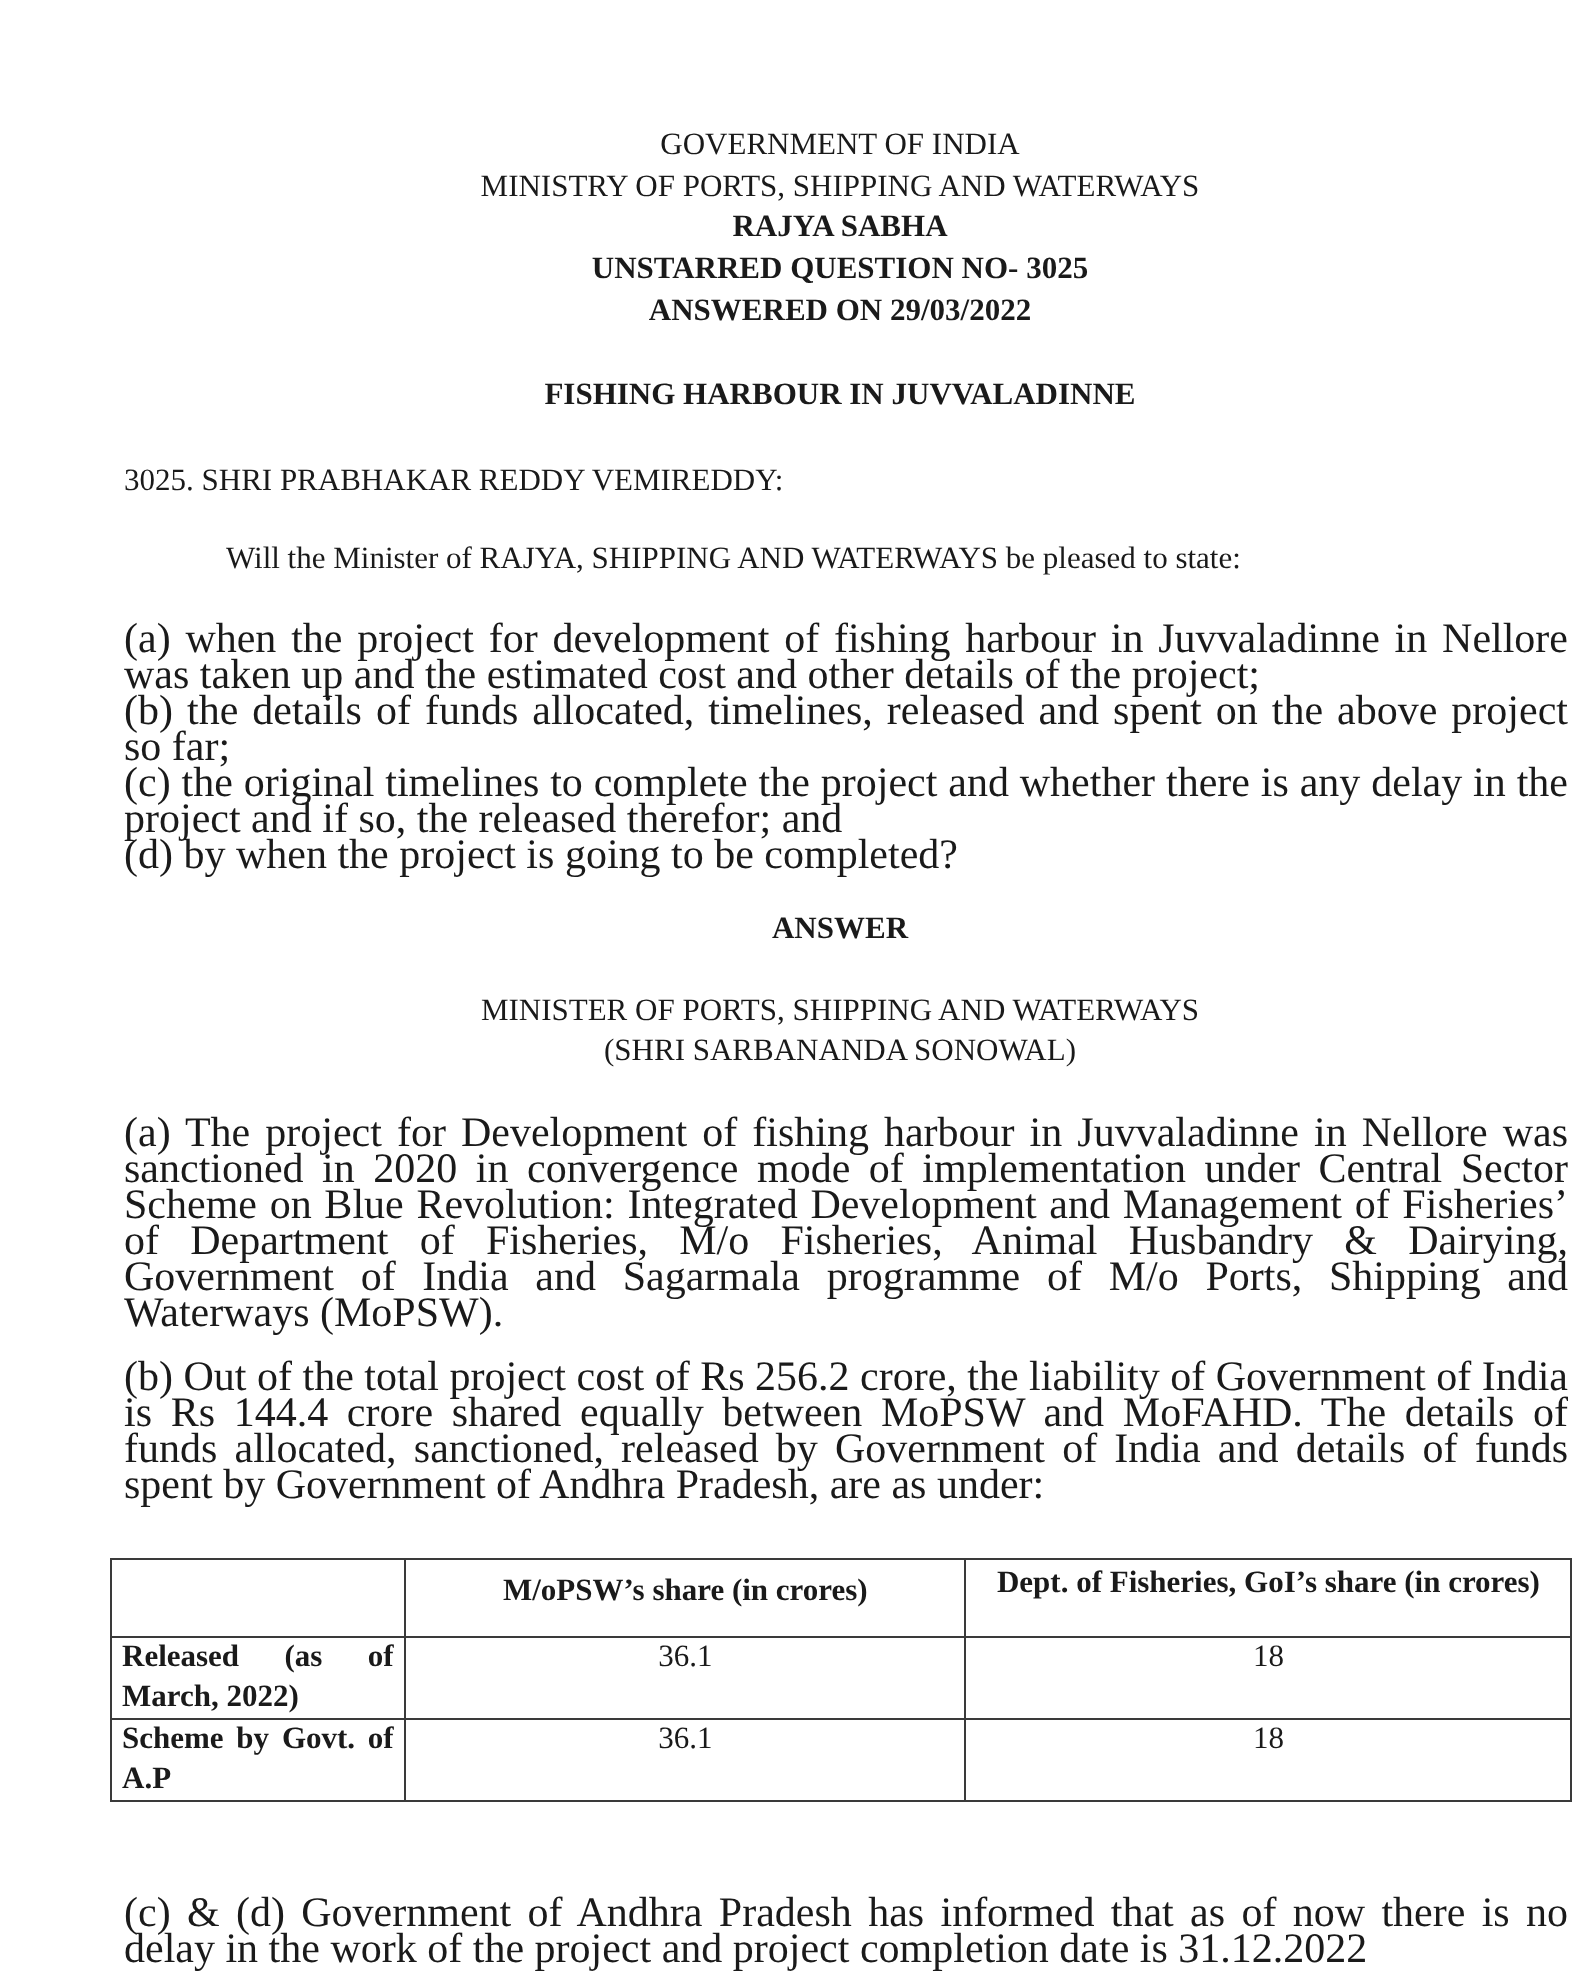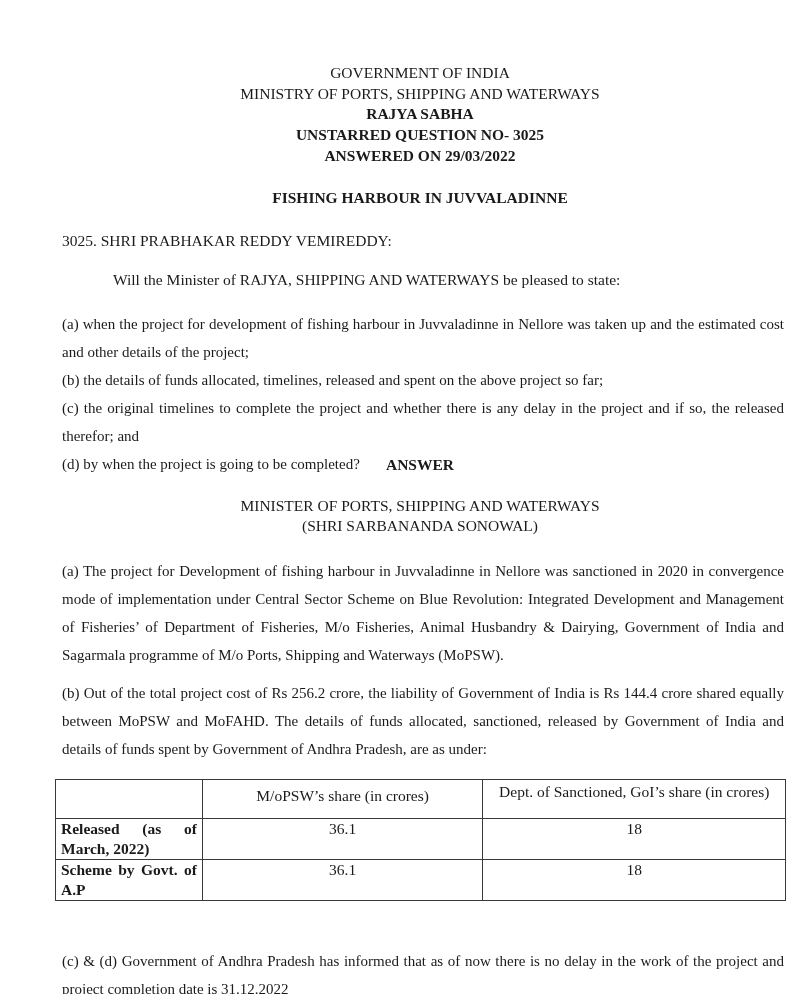--- a/index.html
+++ b/index.html
@@ -4,30 +4,30 @@
 <style>
   html, body { margin: 0; padding: 0; background: #ffffff; }
   body {
     width: 796px; height: 994px; overflow: hidden; position: relative;
     font-family: "Liberation Serif", "DejaVu Serif", serif;
     color: #1a1a1a;
   }
   .hdr { position: absolute; left: 0; width: 840px; text-align: center; font-size: 15.5px; line-height: 20px; }
   .hdr.b { font-weight: bold; }
   .t { position: absolute; font-size: 15.5px; line-height: 20px; white-space: nowrap; }
-  .para { position: absolute; left: 62px; width: 722px; font-size: 15px; line-height: 28px; text-align: justify; }
+  .para { position: absolute; left: 62px; width: 722px; font-size: 21px; line-height: 18px; text-align: justify; }
   .para span { display: block; }
   table.funds {
     position: absolute; left: 55px; top: 779px; width: 731px;
     border-collapse: collapse; font-size: 15.5px; line-height: 20px;
   }
   table.funds td, table.funds th {
     border: 1px solid #3a3a3a; vertical-align: top; padding: 0 5px;
   }
-  table.funds th { font-weight: normal; text-align: center; padding-top: 6px; }
+  table.funds th { font-weight: bold; text-align: center; padding-top: 6px; }
   table.funds td.rh { font-weight: bold; text-align: justify; text-align-last: left; }
   table.funds td.v { text-align: center; font-weight: normal; }
 </style>
 </head>
 <body>
 
 <div class="hdr" style="top:63px;">GOVERNMENT OF INDIA</div>
 <div class="hdr" style="top:84px;">MINISTRY OF PORTS, SHIPPING AND WATERWAYS</div>
 <div class="hdr b" style="top:104px;">RAJYA SABHA</div>
 <div class="hdr b" style="top:125px;">UNSTARRED QUESTION NO- 3025</div>
@@ -58,21 +58,21 @@
 <table class="funds">
   <colgroup>
     <col style="width:147px">
     <col style="width:281px">
     <col style="width:303px">
   </colgroup>
   <tbody>
       <tr style="height:39px;">
     <th></th>
     <th>M/oPSW’s share (in crores)</th>
-    <th style="padding-top:2px;">Dept. of Sanctioned, GoI’s share (in crores)</th>
+    <th style="padding-top:2px;">Dept. of Fisheries, GoI’s share (in crores)</th>
   </tr>
   <tr style="height:41px;">
     <td class="rh">Released (as of March, 2022)</td>
     <td class="v">36.1</td>
     <td class="v">18</td>
   </tr>
   <tr style="height:41px;">
     <td class="rh">Scheme by Govt. of A.P</td>
     <td class="v">36.1</td>
     <td class="v">18</td>

